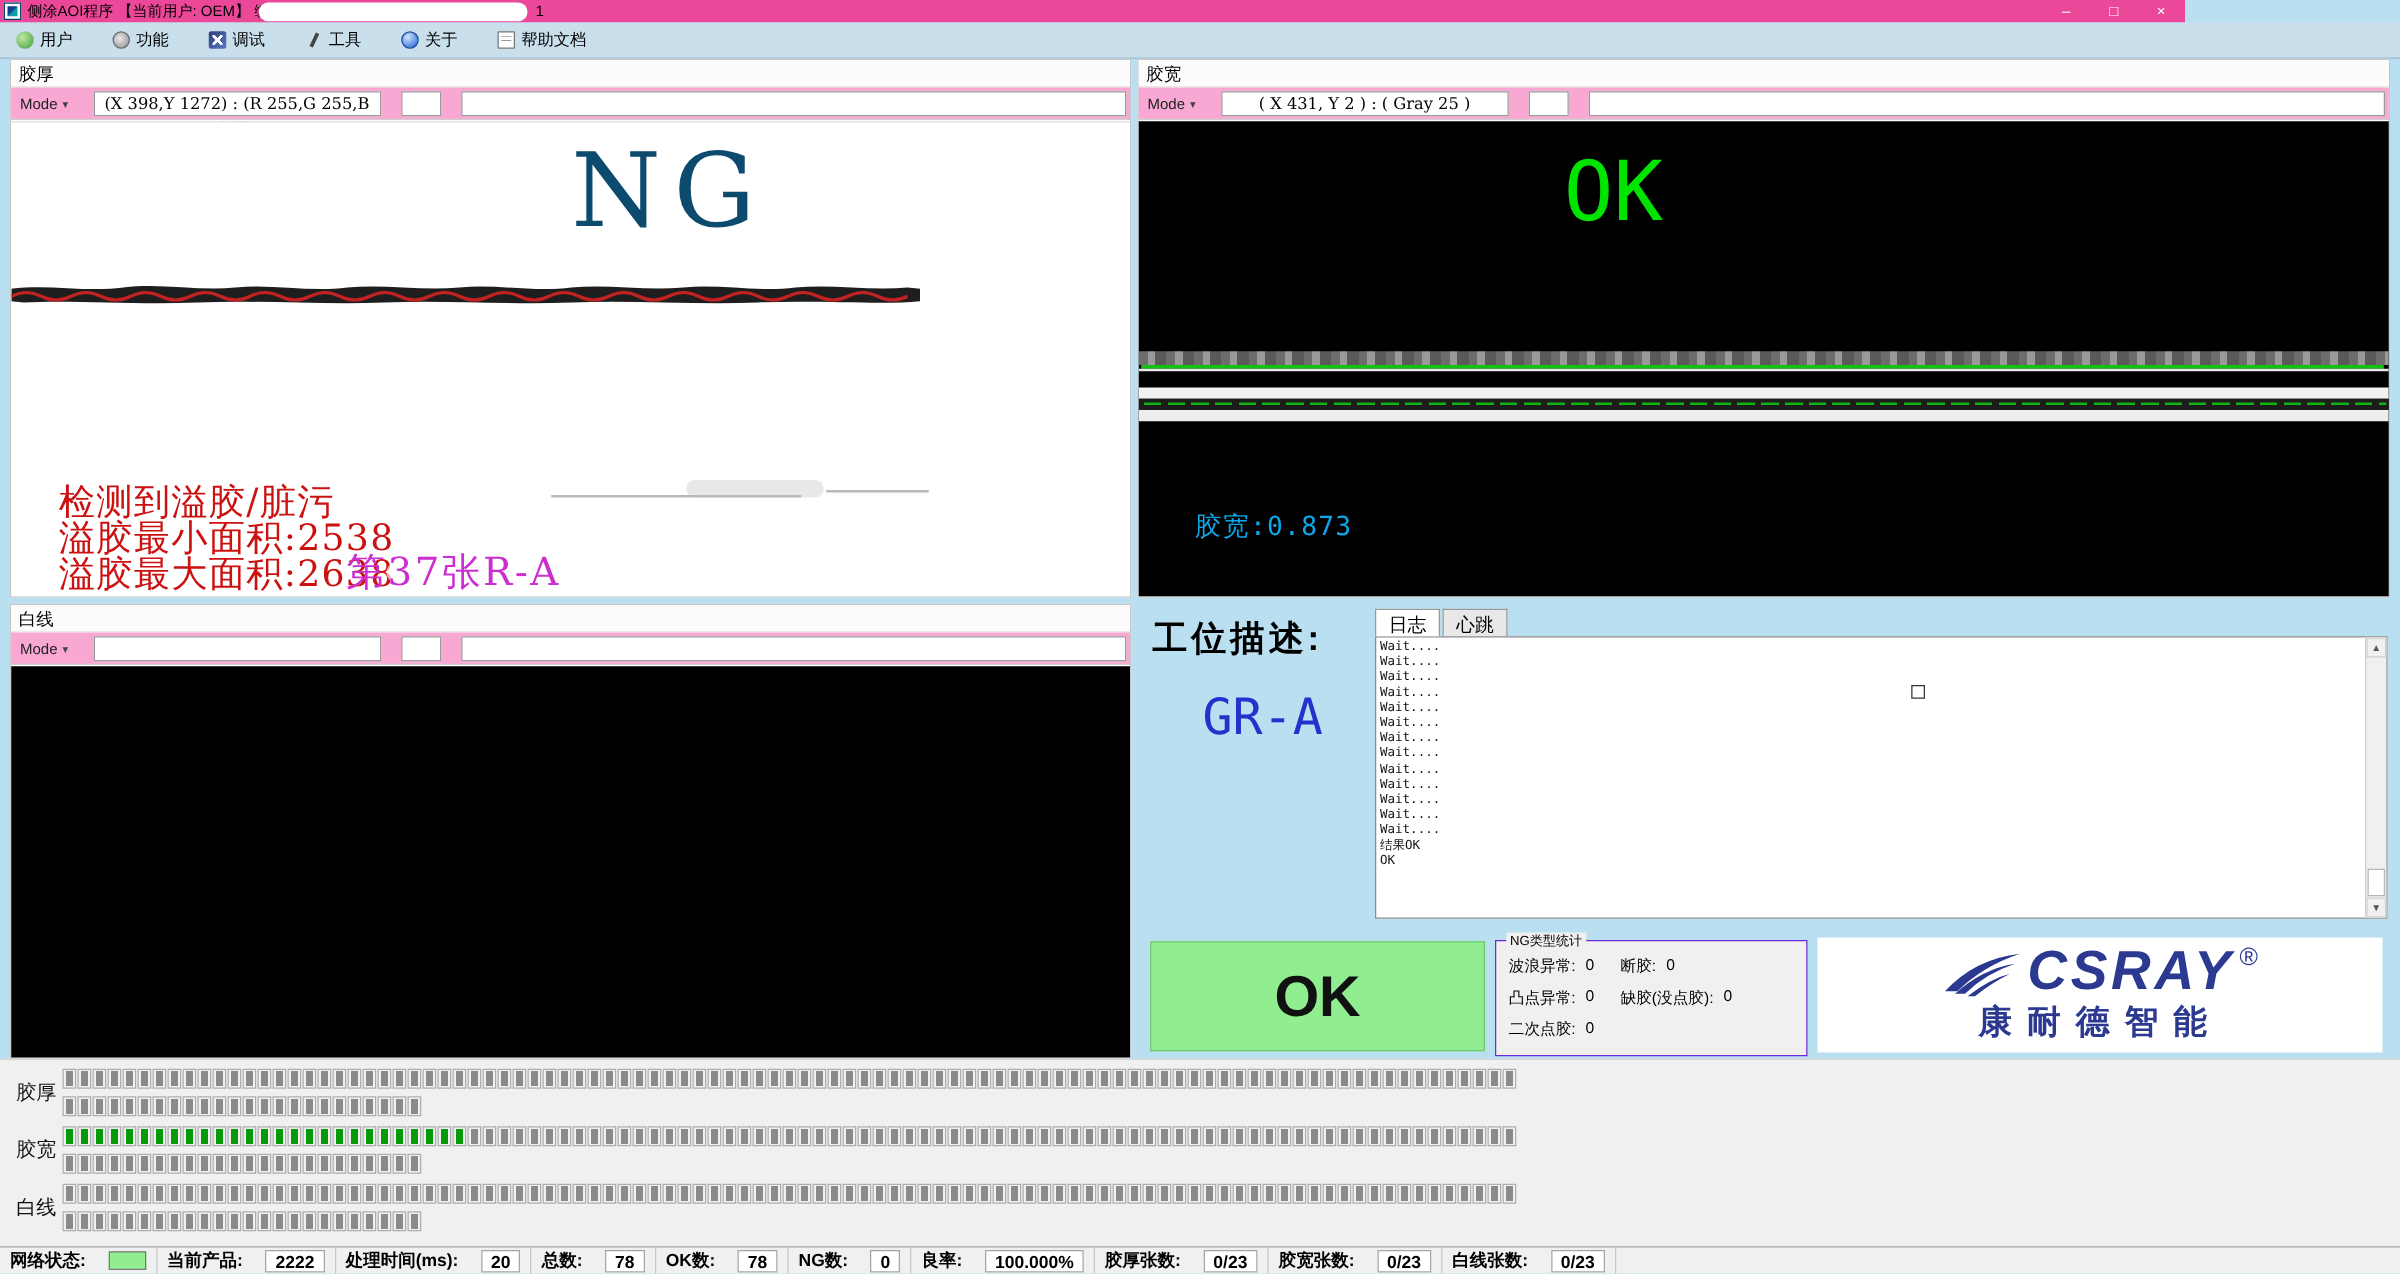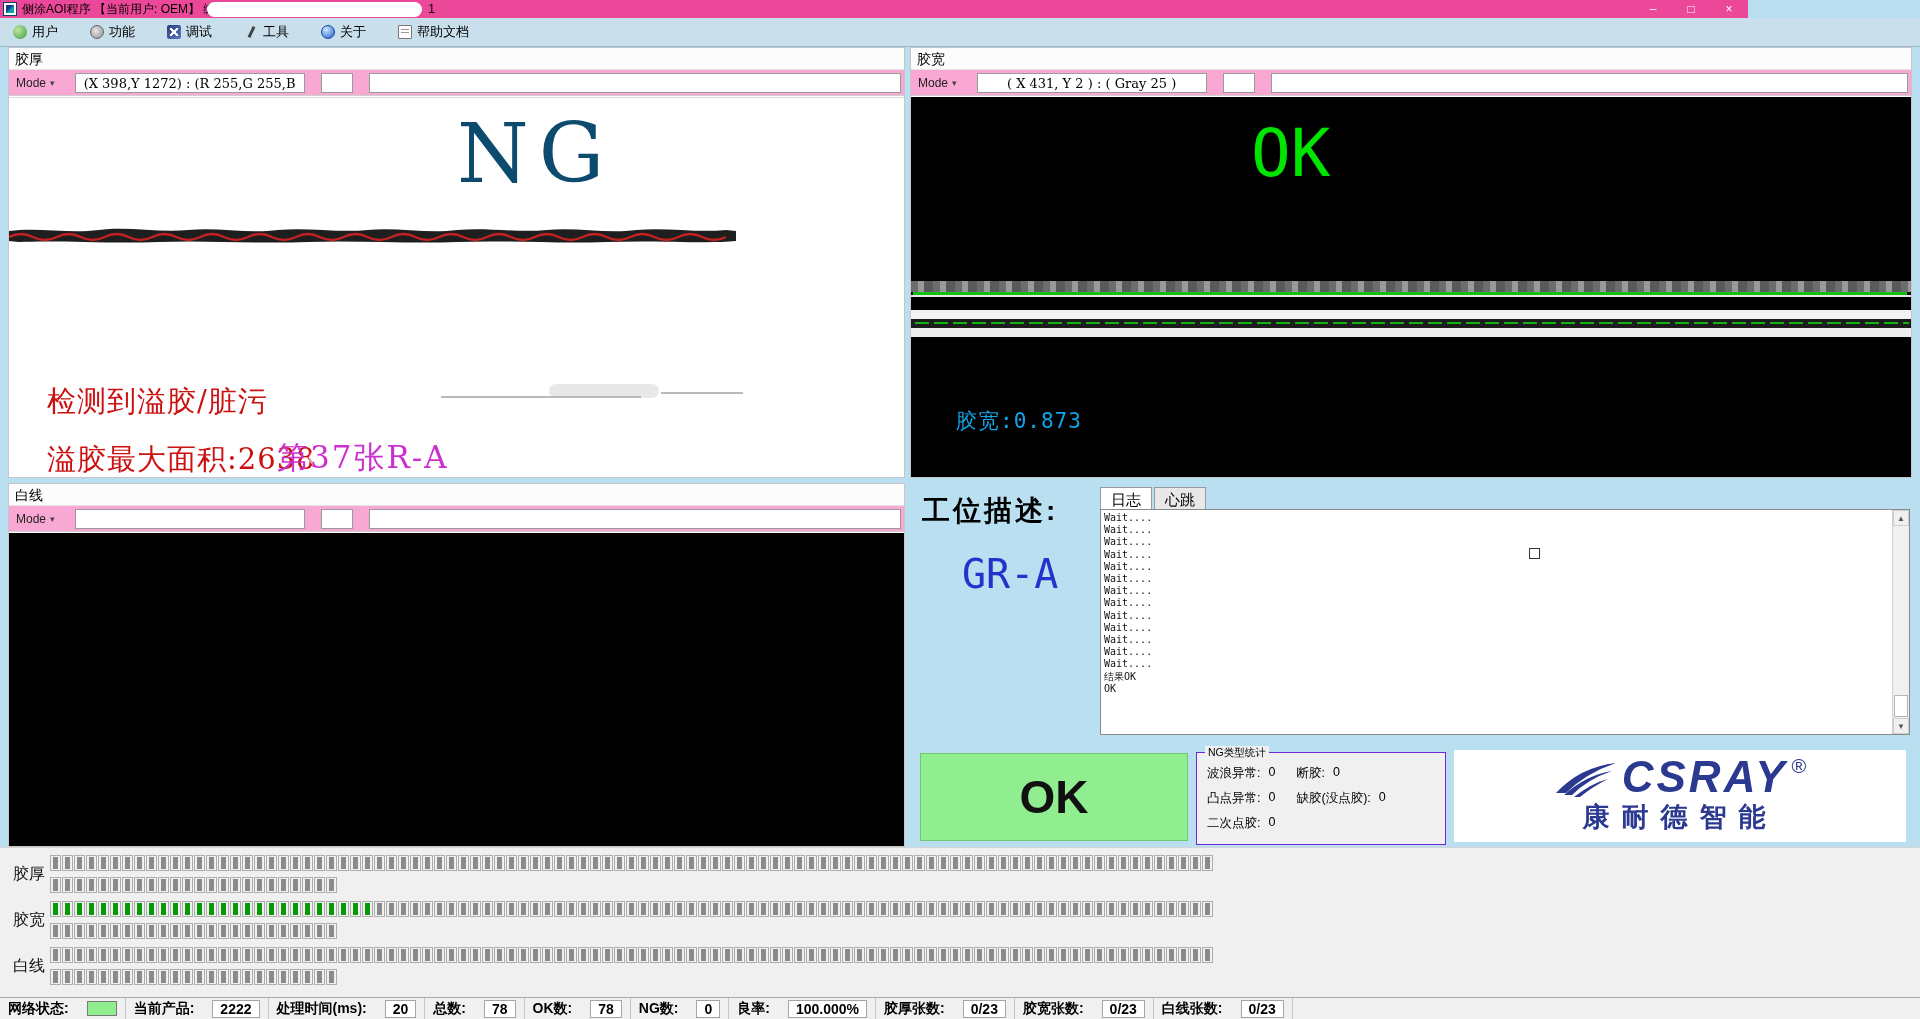--- a/index.html
+++ b/index.html
@@ -198,20 +198,21 @@
   <div class="panel-image img-white">
     <div class="ng-text">NG</div>
     <svg class="ng-band" viewBox="0 0 730 26" preserveAspectRatio="none">
       <path d="M0,9 C30,5 60,12 90,8 C120,4 150,11 180,8 C210,5 240,12 270,8 C300,5 330,11 360,8 C390,5 420,12 450,8 C480,5 510,11 540,8 C570,5 600,12 630,8 C660,5 690,11 720,8 L730,9 L730,19 C700,22 650,18 600,20 C550,22 500,18 450,20 C400,22 350,18 300,20 C250,22 200,18 150,20 C100,22 50,18 10,20 L0,19 Z" fill="#1e1e1e"></path>
       <path d="M0,15 q12,-6 24,0 t24,0 t24,0 t24,0 t24,0 t24,0 t24,0 t24,0 t24,0 t24,0 t24,0 t24,0 t24,0 t24,0 t24,0 t24,0 t24,0 t24,0 t24,0 t24,0 t24,0 t24,0 t24,0 t24,0 t24,0 t24,0 t24,0 t24,0 t24,0 t24,0" stroke="#c22222" stroke-width="2.5" fill="none"></path>
     </svg>
     <div class="strike strike1"></div>
     <div class="strike strike2"></div>
     <div class="smudge smudge1"></div>
     <div class="ng-line ng-l1">检测到溢胶/脏污</div>
+    <div class="ng-line ng-l2">溢胶最小面积:2538</div>
     <div class="ng-line ng-l3">溢胶最大面积:2638</div>
     <div class="smudge smudge2"></div>
     <div class="ng-tag">第37张R-A</div>
   </div>
 </div>
 
 <div class="panel" style="left:910px;top:47px;width:1002px;height:431px">
   <div class="panel-title">胶宽</div>
   <div class="panel-toolbar">
     <span class="mode-btn">

